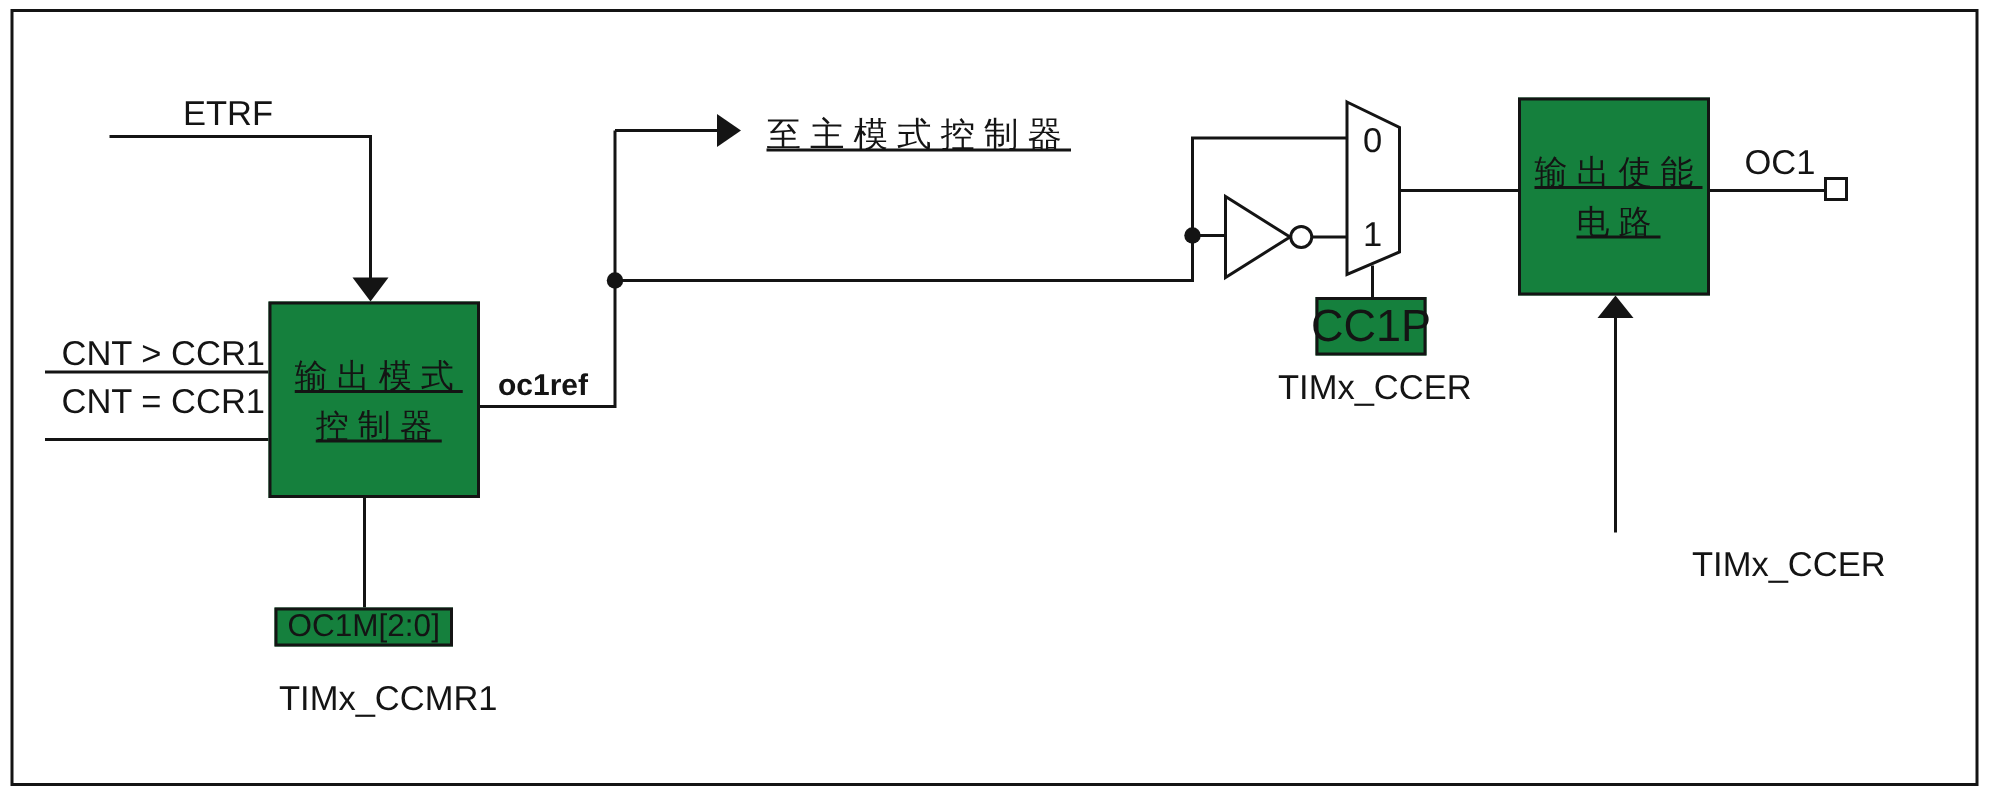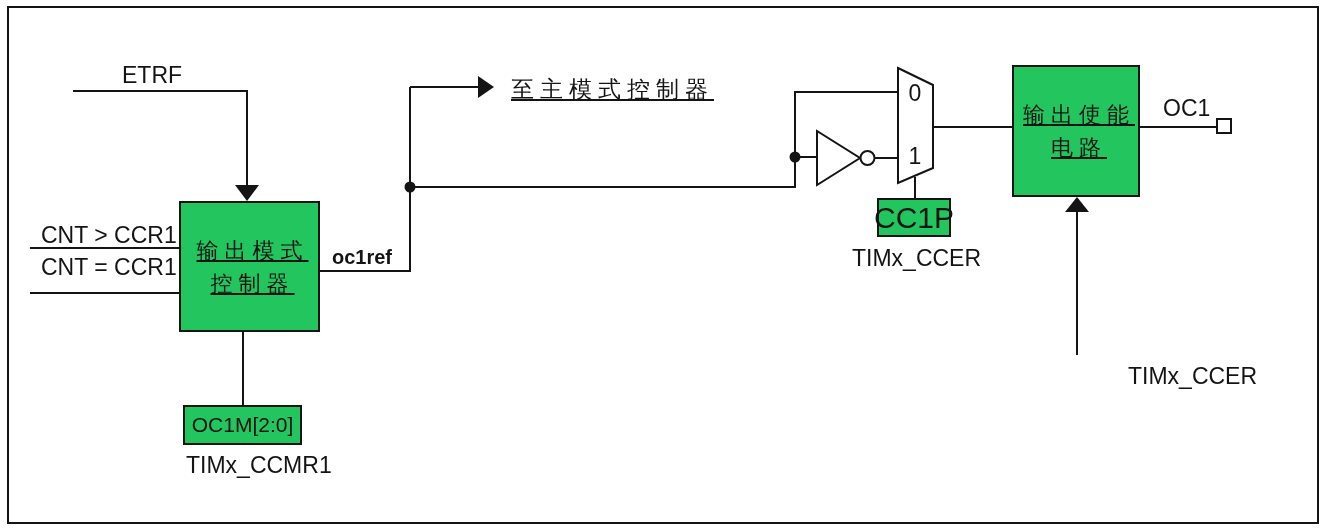--- a/index.html
+++ b/index.html
@@ -13,21 +13,21 @@
   }
   .frame {
     position:absolute; left:7px; top:6px; width:1312px; height:518px;
     border:2px solid var(--ink);
   }
   svg.wires { position:absolute; left:0; top:0; }
   .wire  { stroke:var(--ink); stroke-width:2; fill:none; }
   .shape { stroke:var(--ink); stroke-width:2; fill:#ffffff; }
   .solid { fill:var(--ink); stroke:none; }
   .box {
-    position:absolute; border:2px solid var(--ink); background:#22c55e;
+    position:absolute; border:2px solid var(--ink); background:#15803d;
     display:flex; flex-direction:column; align-items:center; justify-content:center;
     text-align:center;
   }
   .cjk { letter-spacing:6px; padding-left:6px; font-size:22px; line-height:33px;text-decoration:underline; }
   .lbl { position:absolute; font-size:23px; line-height:1.1; white-space:nowrap; }
   .field { font-size:30px; }
   .muxnum { position:absolute; width:36px; text-align:center; font-size:23px; line-height:1; }
 </style>
 </head>
 <body>
@@ -76,21 +76,21 @@
   <div class="box" style="left:179px; top:201px; width:141px; height:131px;">
     <span class="cjk">输出模式</span>
     <span class="cjk">控制器</span>
   </div>
 
   <div class="box" style="left:1012px; top:65px; width:128px; height:132px;">
     <span class="cjk">输出使能</span>
     <span class="cjk">电路</span>
   </div>
 
-  <div class="box field" style="left:183px; top:405px; width:119px; height:40px; font-size:21px;">
+  <div class="box field" style="left:183px; top:405px; width:119px; height:26px; font-size:21px;">
     <span>OC1M[2:0]</span>
   </div>
 
   <div class="box field" style="left:877px; top:198px; width:74px; height:39px;">
     <span>CC1P</span>
   </div>
 
 
   <div class="lbl" style="left:80px; top:63px;margin-left:42px;">ETRF</div>
 

